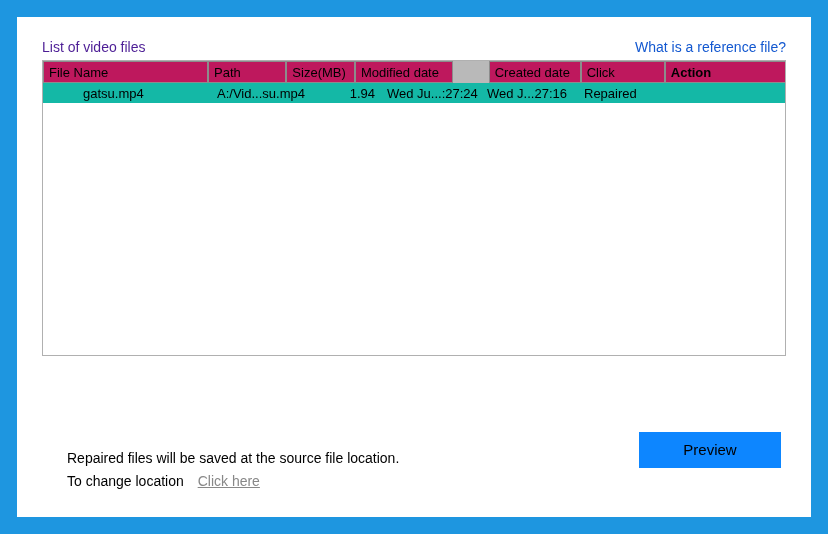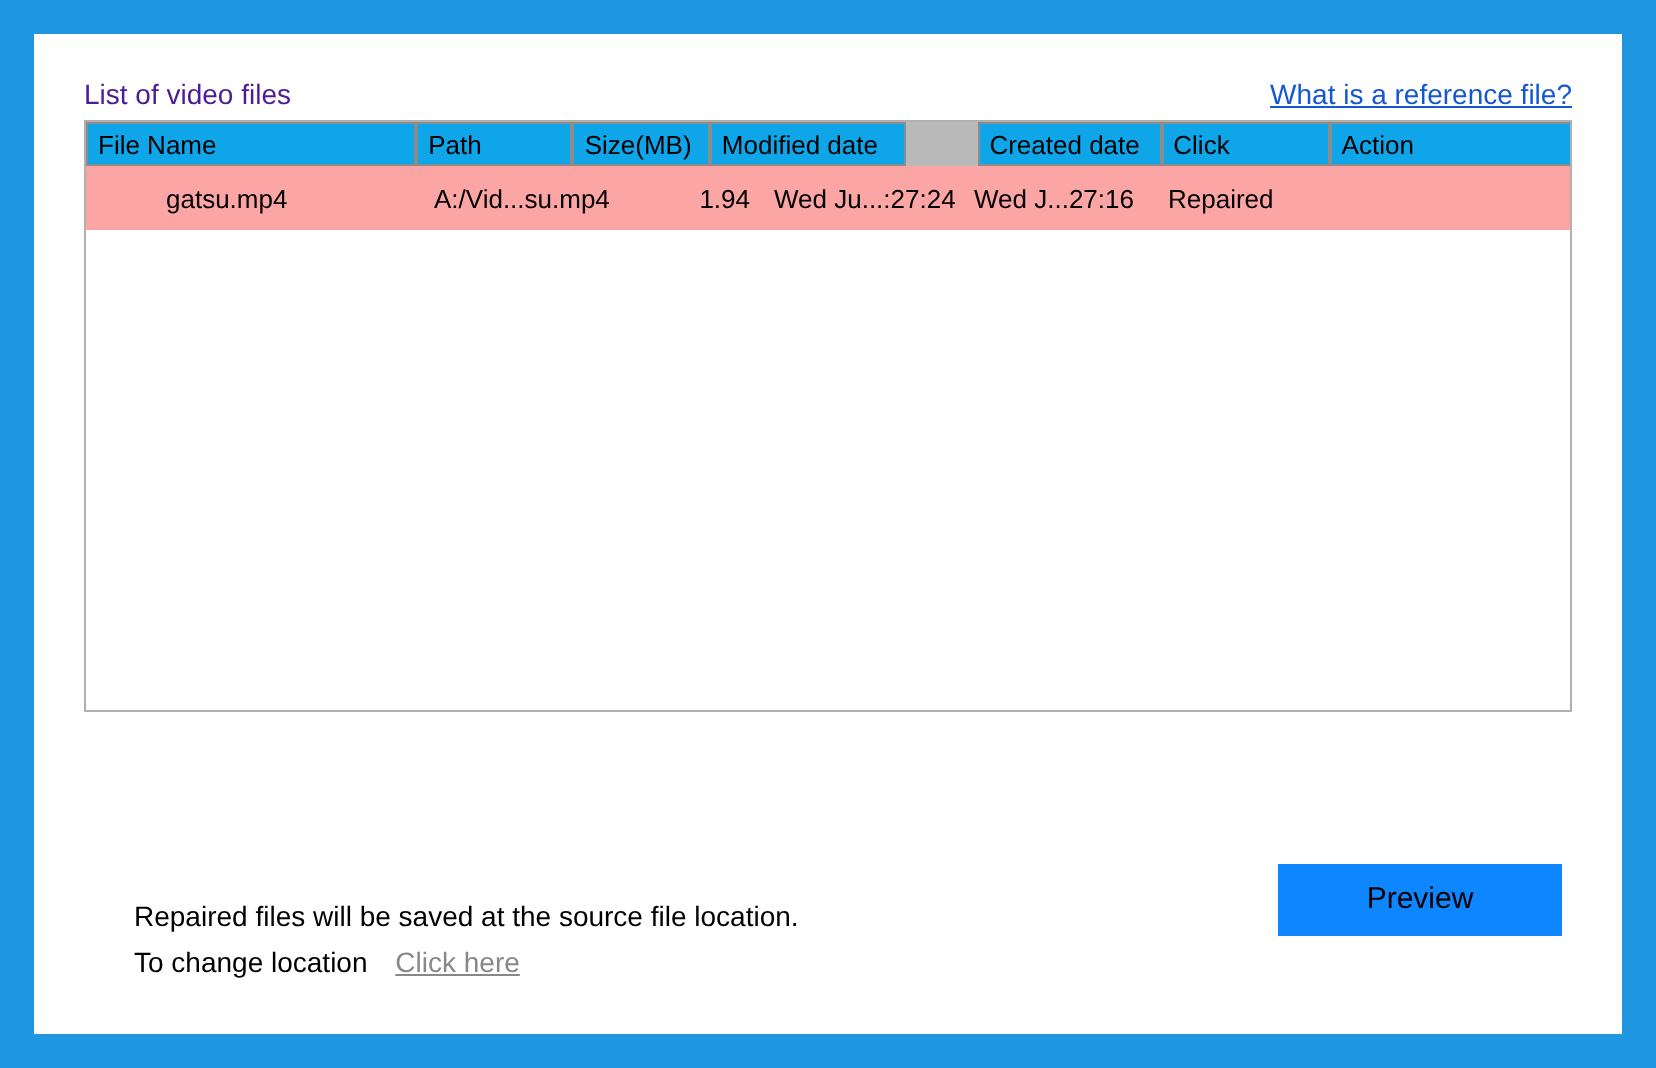--- a/index.html
+++ b/index.html
@@ -28,57 +28,56 @@
       align-items: flex-end;
       margin-bottom: 5px;
     }
     .list-title {
       font-size: 14px;
       color: #4c1d95;
     }
     .reference-link {
       color: #1358d0;
       font-size: 14px;
-      text-decoration: underline;
       cursor: pointer;
     }
     .table-container {
       border: 1px solid #b0b0b0;
       height: 296px;
       background: #ffffff;
       overflow: hidden;
     }
     .header-row {
       display: flex;
       background: #b9b9b9;
       height: 22px;
       font-size: 13px;
       color: #000;
     }
     .header-cell {
       border: 1px solid #8c8c8c;
       display: flex;
       align-items: center;
       padding: 0 5px;
-      background: #0ea5e9;
+      background: #be185d;
     }
     .col-filename { width: 169px; }
     .col-path { width: 80px; text-align: right; }
     .col-size { width: 70px; text-align: left; }
     .col-modified { width: 100px; }
     .col-created { width: 94px; margin-left: 36px; }
     .col-status { width: 86px; }
-    .col-action { width: 123px; border-right: none; }
+    .col-action { width: 123px; border-right: none; font-weight: bold; }
 
     .data-row {
       display: flex;
-      background: #fca5a5;
+      background: #14b8a6;
       color: #000;
       font-size: 13px;
-      height: 32px;
+      height: 20px;
       align-items: center;
     }
     .data-cell {
       padding: 0 5px;
       display: flex;
       align-items: center;
       overflow: hidden;
       white-space: nowrap;
     }
     .dc-filename { width: 169px; padding-left: 40px; }

